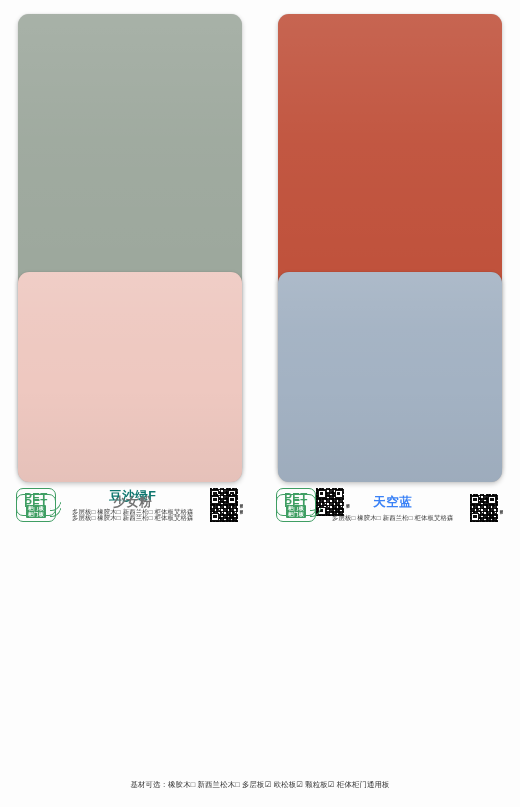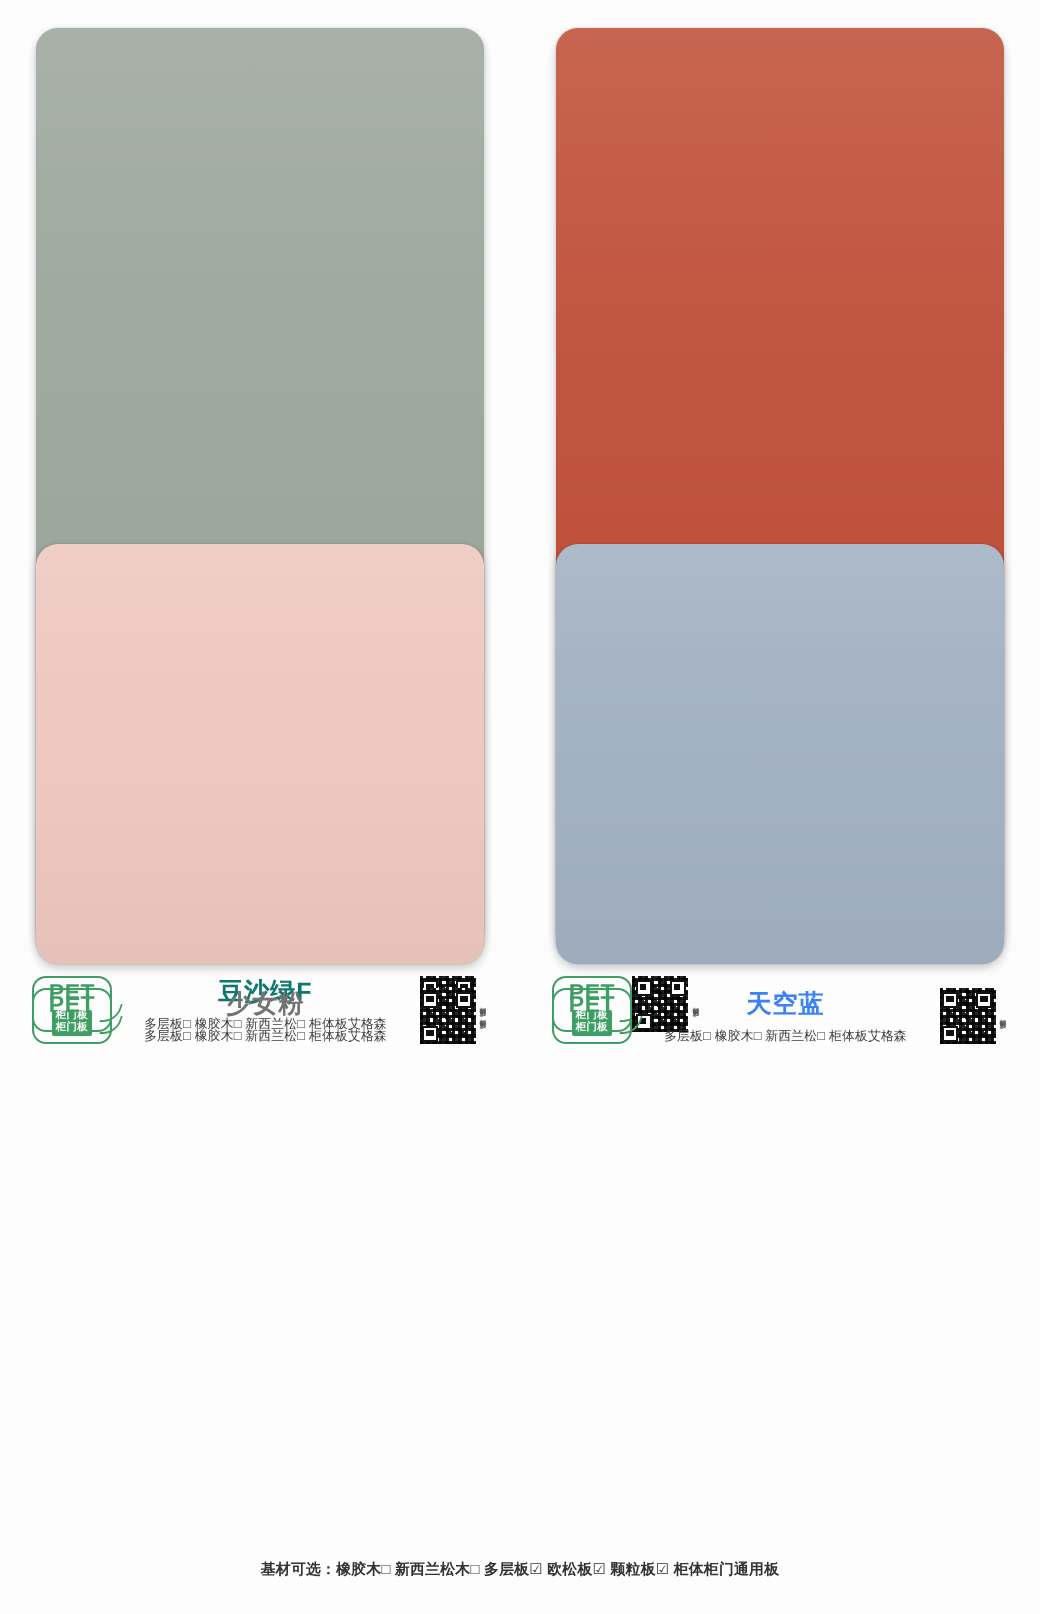--- a/index.html
+++ b/index.html
@@ -177,21 +177,20 @@
   .footer {
     position: absolute;
     left: 0;
     top: 775px;
     width: 520px;
     height: 32px;
     display: flex;
     align-items: flex-start;
     justify-content: center;
     padding-top: 5px;
-    font-weight: bold;
   }
   .footer-text {
     font-size: 7.4px;
     color: #333333;
     letter-spacing: 0.15px;
     white-space: nowrap;
   }
 </style>
 </head>
 <body style="background: rgb(253, 253, 253);">

